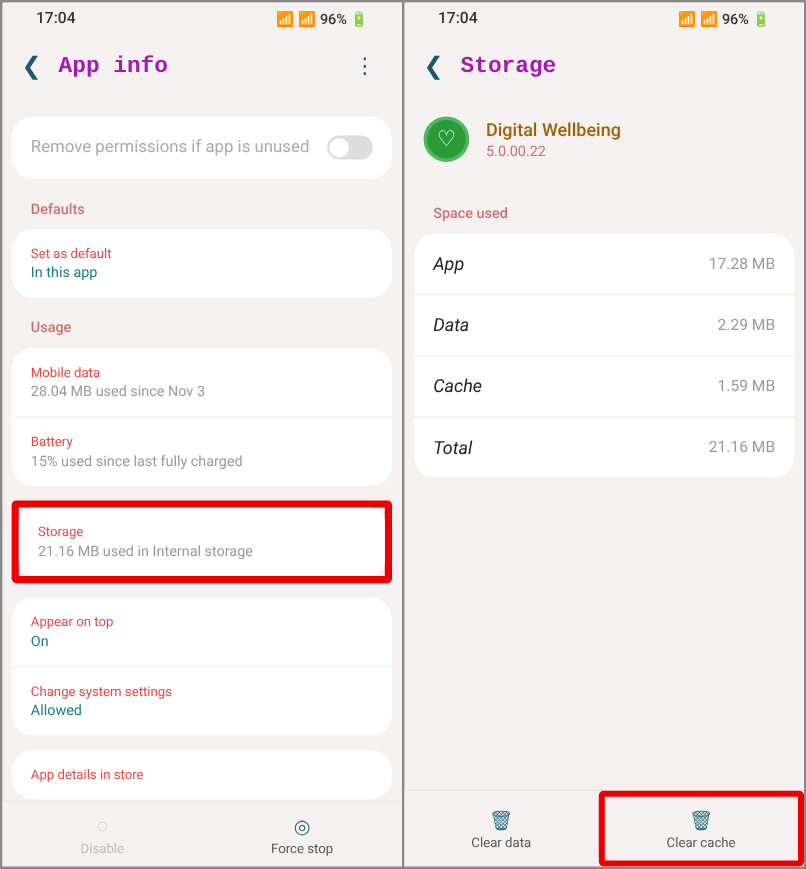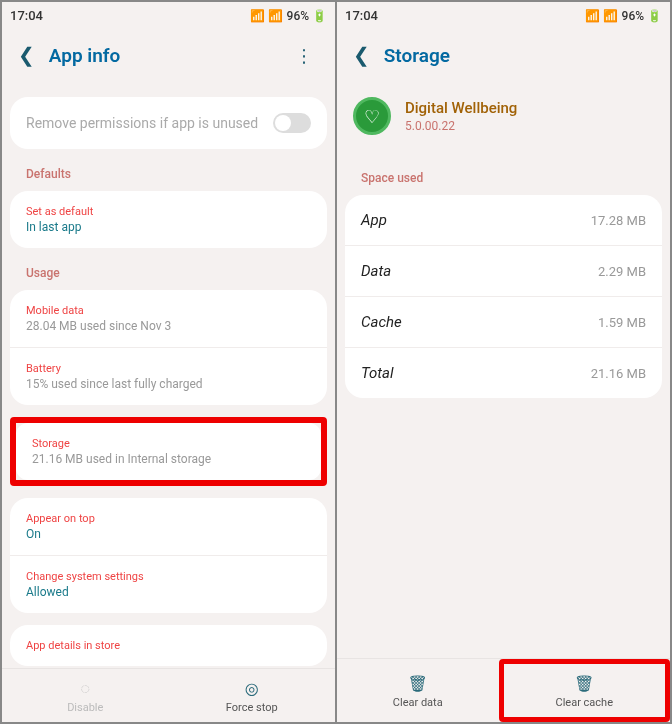--- a/index.html
+++ b/index.html
@@ -1,22 +1,22 @@
 <!DOCTYPE html>
 <html><head>
   <meta charset="utf-8">
   <style>
     * { margin: 0; padding: 0; box-sizing: border-box; font-family: -apple-system, BlinkMacSystemFont, 'Segoe UI', Roboto, sans-serif; }
     body { background: #888; display: flex; width: 672px; height: 724px; gap: 2px; padding: 2px; }
     .screen { flex: 1; background: #f5f1f0; display: flex; flex-direction: column; overflow: hidden; }
-    .status-bar { display: flex; justify-content: space-between; padding: 6px 8px; font-size: 13px; font-weight: 500; color: #333; }
+    .status-bar { display: flex; justify-content: space-between; padding: 6px 28px; font-size: 13px; font-weight: 500; color: #333; }
     .status-bar .right { display: flex; align-items: center; gap: 3px; font-size: 12px; }
     .header { display: flex; align-items: center; padding: 14px 16px 18px; gap: 14px; }
     .back-icon { color: #1a5a6e; font-size: 20px; cursor: pointer; }
-    .header-title { color: #0369a1; font-size: 19px; font-weight: 600; flex: 1; }
+    .header-title { color: #a21caf; font-size: 19px; font-weight: 600; flex: 1; font-family: Liberation Mono, monospace; }
     .more-icon { color: #1a5a6e; font-size: 18px; cursor: pointer; padding: 0 6px; }
     .content { flex: 1; overflow-y: auto; padding: 12px 8px; }
     .card { background: #fff; border-radius: 18px; margin-bottom: 12px; overflow: hidden; }
     .card-item { padding: 14px 16px; border-bottom: 1px solid #f0eceb; }
     .card-item:last-child { border-bottom: none; }
     .item-title { font-size: 11px; color: #ef4444; }
     .item-sub { font-size: 12px; color: #999; margin-top: 2px; }
     .item-sub.teal { color: #1a7a8a; }
     .section-label { font-size: 12px; color: #c9736e; padding: 6px 16px 10px; font-weight: 500; }
     .toggle-row { display: flex; justify-content: space-between; align-items: center; padding: 16px; }
@@ -62,21 +62,21 @@
     <div class="card">
       <div class="toggle-row">
         <span class="item-title">Remove permissions if app is unused</span>
         <div class="toggle"></div>
       </div>
     </div>
     <div class="section-label">Defaults</div>
     <div class="card">
       <div class="card-item">
         <div class="item-title">Set as default</div>
-        <div class="item-sub teal">In last app</div>
+        <div class="item-sub teal">In this app</div>
       </div>
     </div>
     <div class="section-label">Usage</div>
     <div class="card">
       <div class="card-item">
         <div class="item-title">Mobile data</div>
         <div class="item-sub">28.04 MB used since Nov 3</div>
       </div>
       <div class="card-item">
         <div class="item-title">Battery</div>

